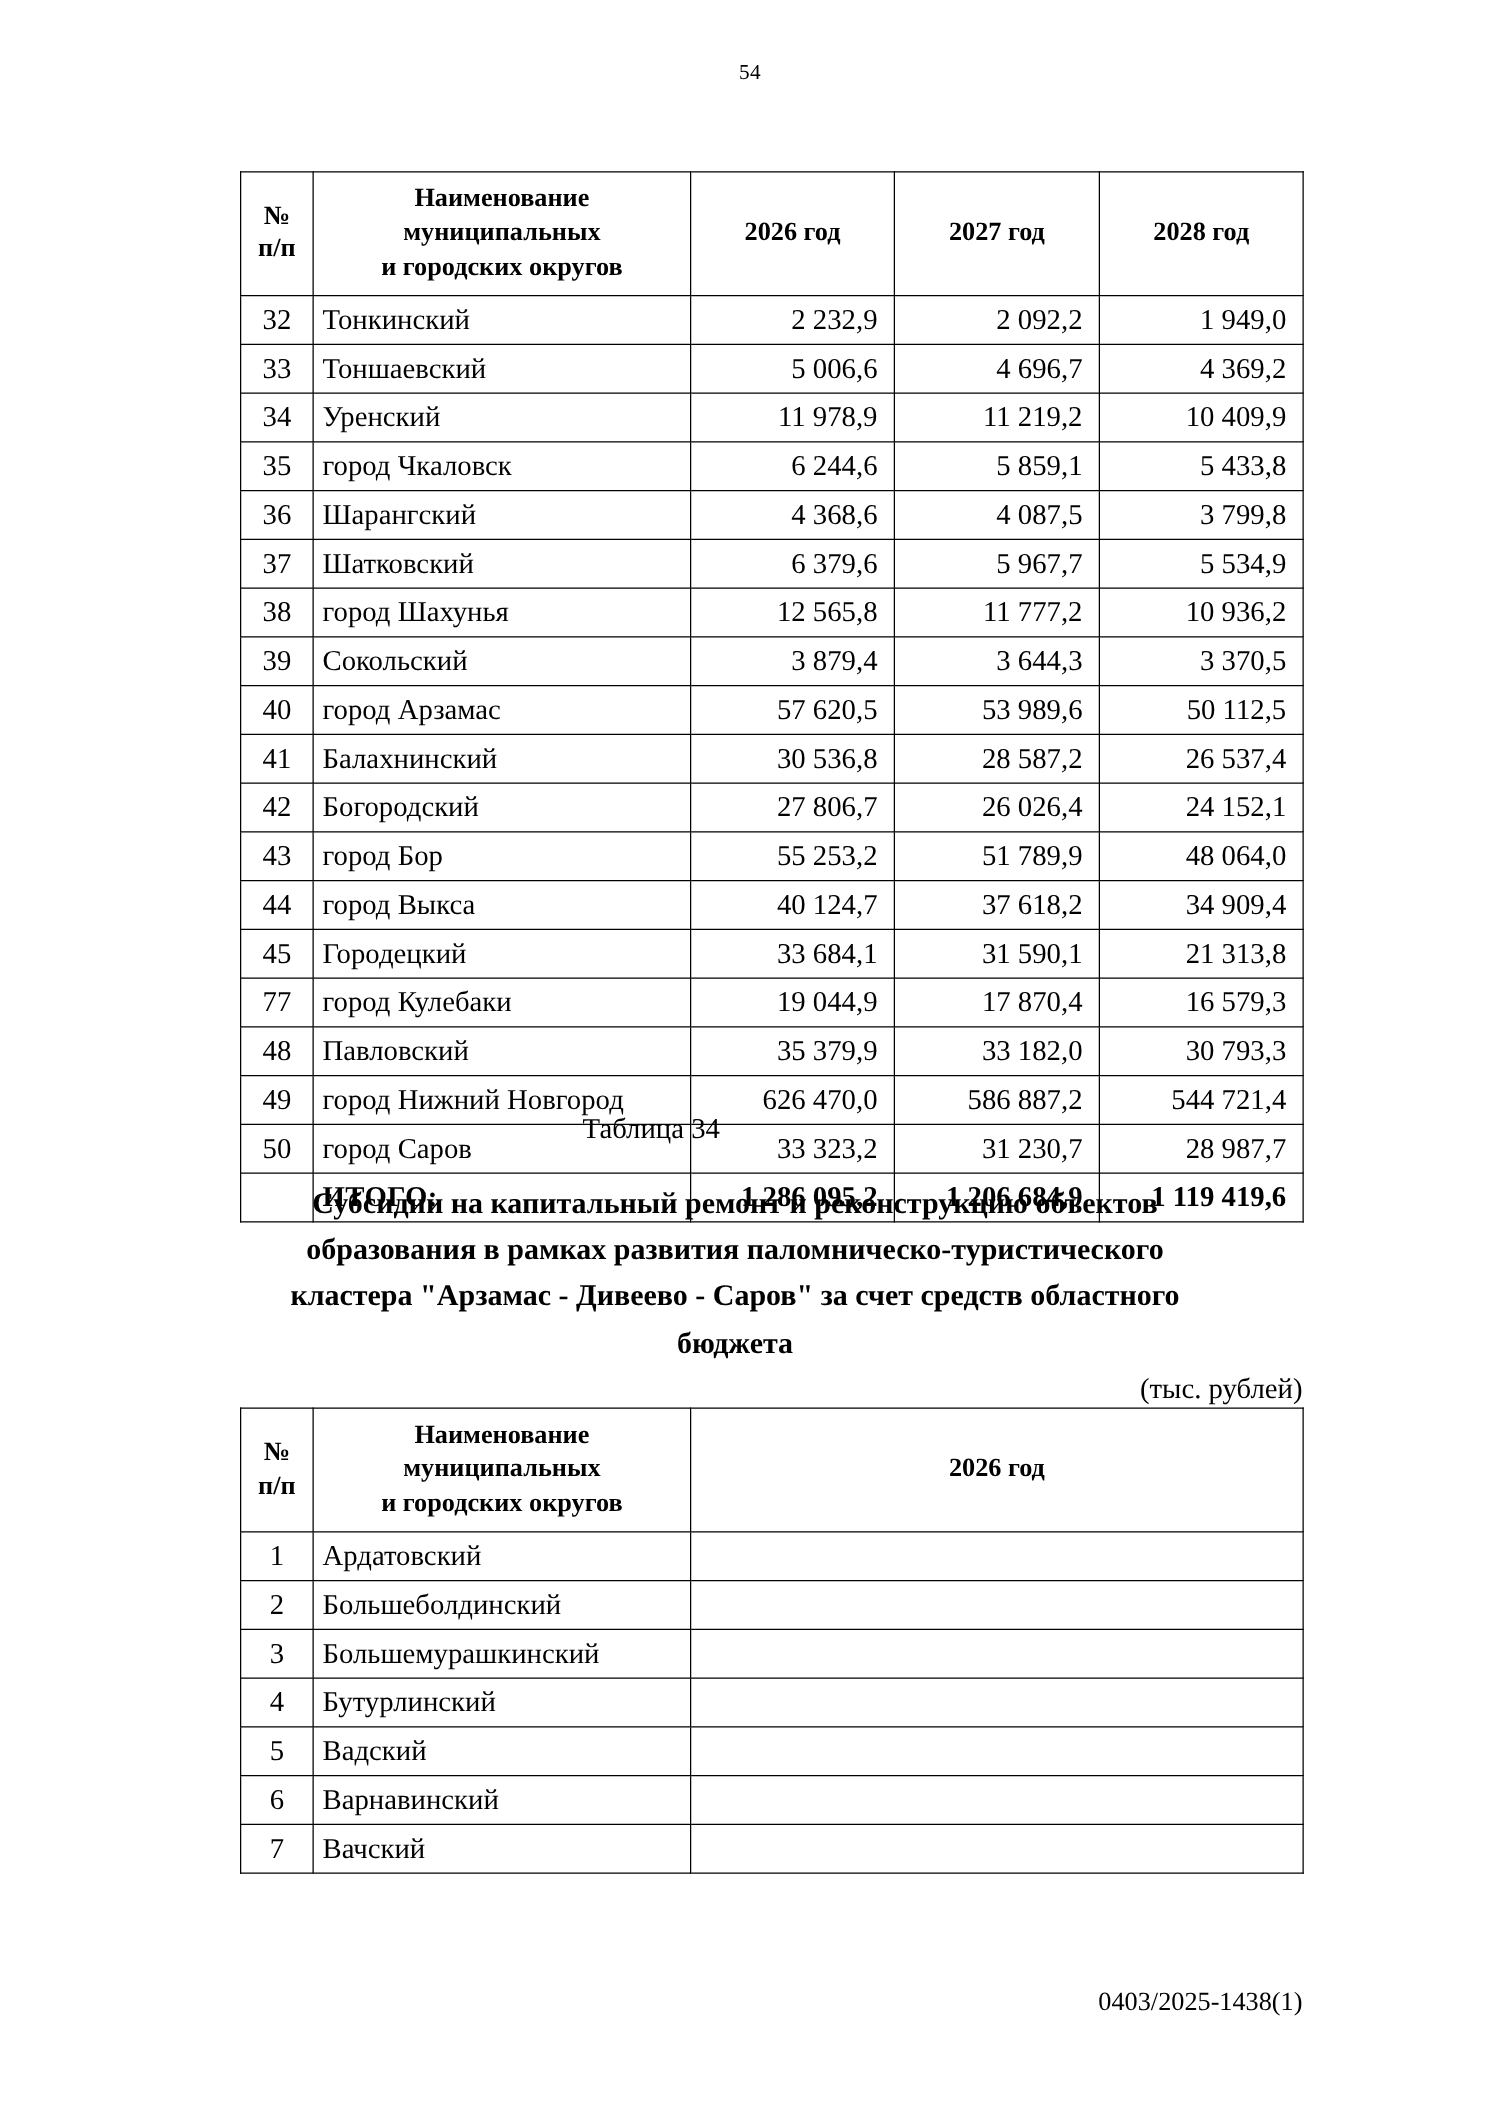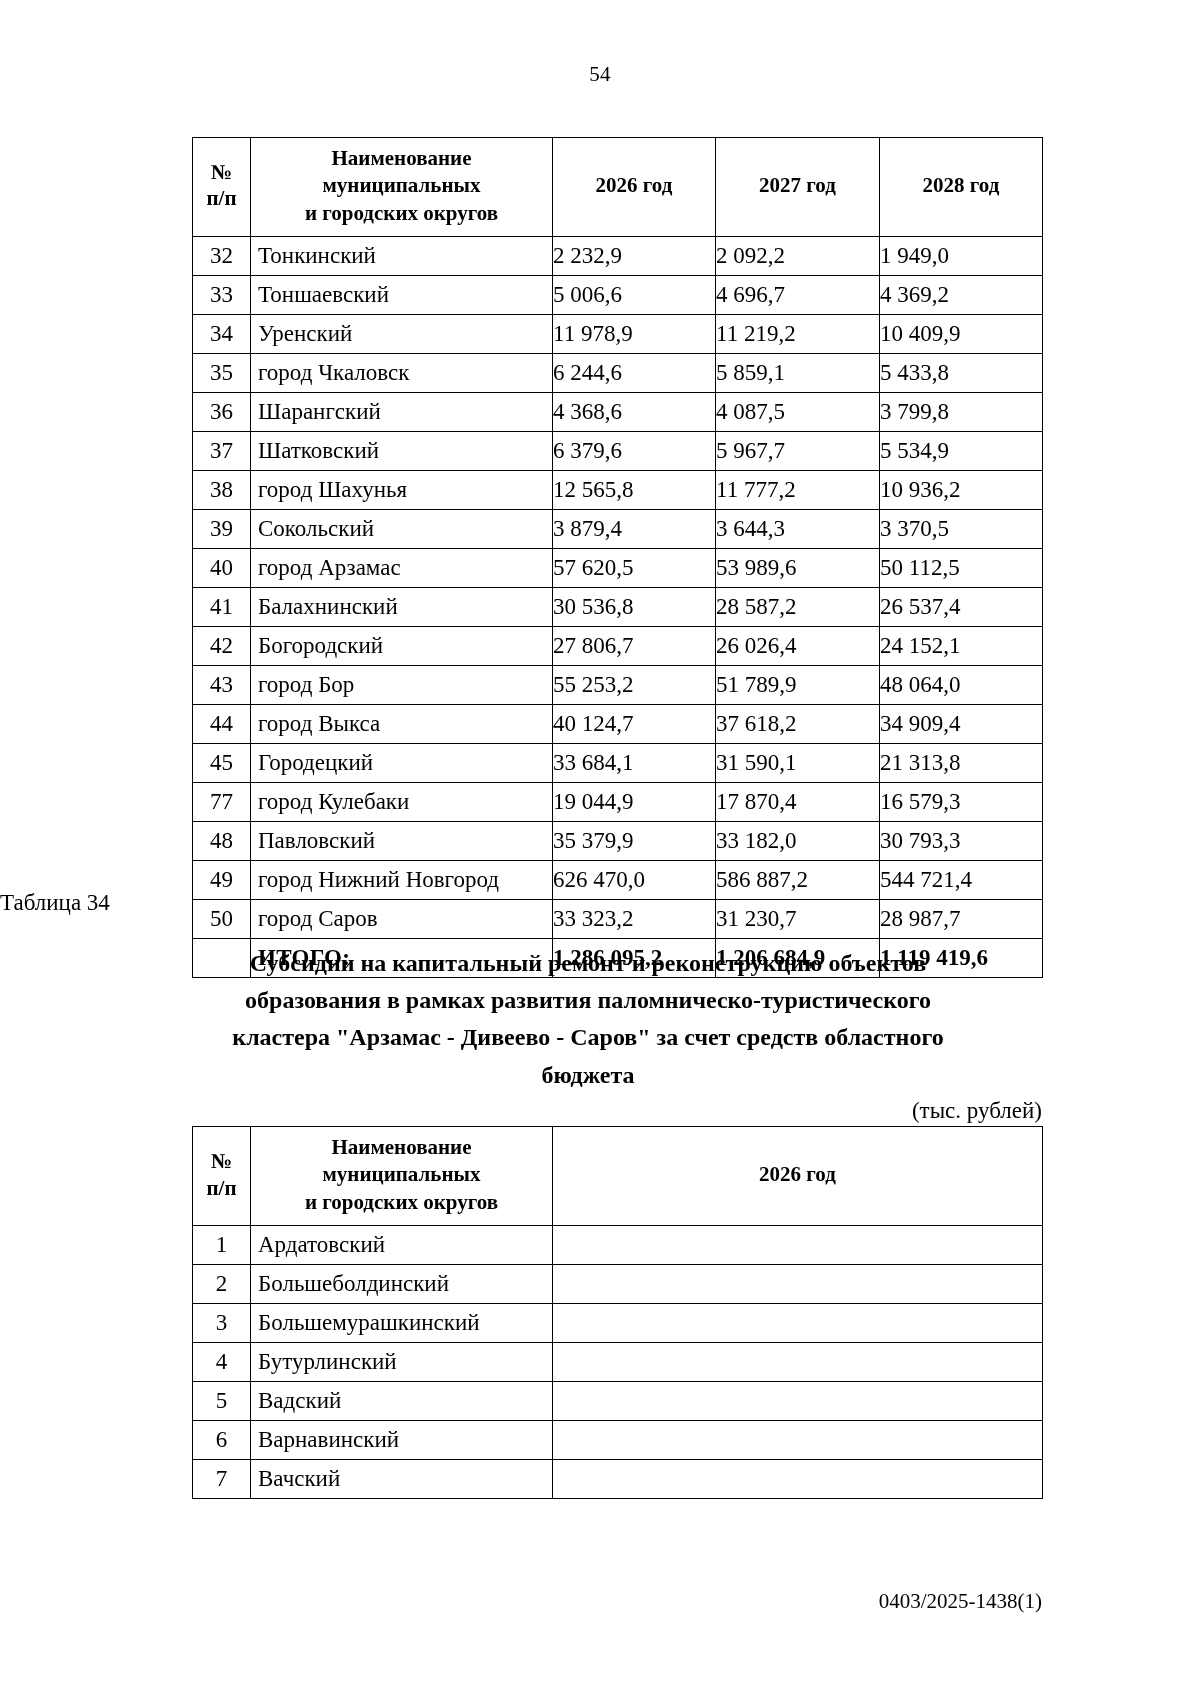--- a/index.html
+++ b/index.html
@@ -19,25 +19,25 @@
   .page {
     position: relative;
     width: 1200px;
     height: 1694px;
     box-sizing: border-box;
   }
 
   
   .page-number {
     position: absolute;
-    top: 62px;
+    top: 48px;
     left: 0;
     width: 1200px;
     text-align: center;
-    font-size: 21px;
+    font-size: 17px;
     letter-spacing: 0.2px;
   }
 
   
   table.doc-table {
     border-collapse: collapse;
     table-layout: fixed;
     font-size: 22px;
   }
   table.doc-table td,
@@ -78,37 +78,37 @@
     font-size: 23px;
   }
   #table-one td.cell-num {
     text-align: center;
   }
   #table-one td.cell-name {
     text-align: left;
     padding-left: 7px;
   }
   #table-one td.cell-val {
-    text-align: left;
-    padding-right: 30px;
+    text-align: right;
+    padding-right: 13px;
   }
   #table-one tr.total-row td {
     font-weight: bold;
   }
   #table-one tr.total-row td.cell-name {
     letter-spacing: 0.3px;
   }
 
   
   .table-caption {
     position: absolute;
     top: 890px;
     left: 0;
     width: 1042px;
-    text-align: left;
+    text-align: center;
     font-size: 23px;
   }
 
   
   .section-title {
     position: absolute;
     top: 945px;
     left: 188px;
     width: 800px;
     text-align: center;

